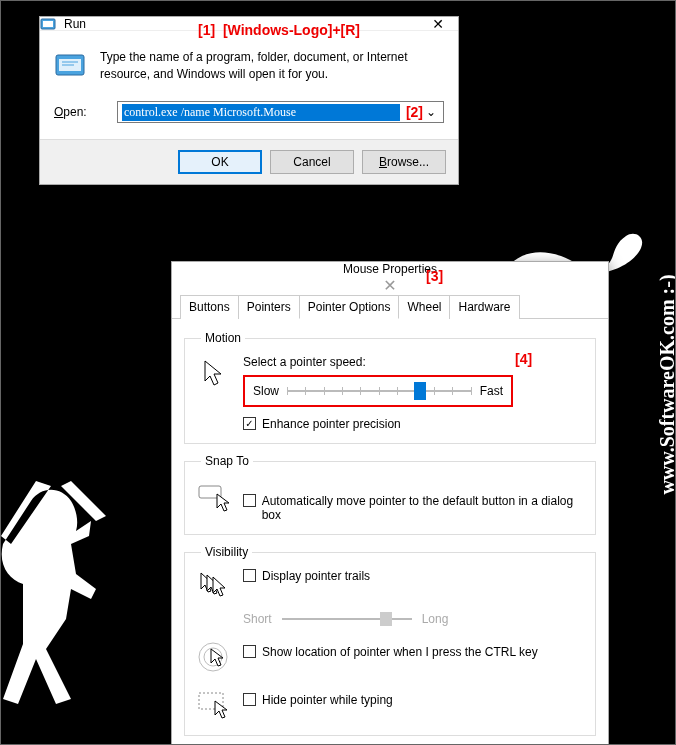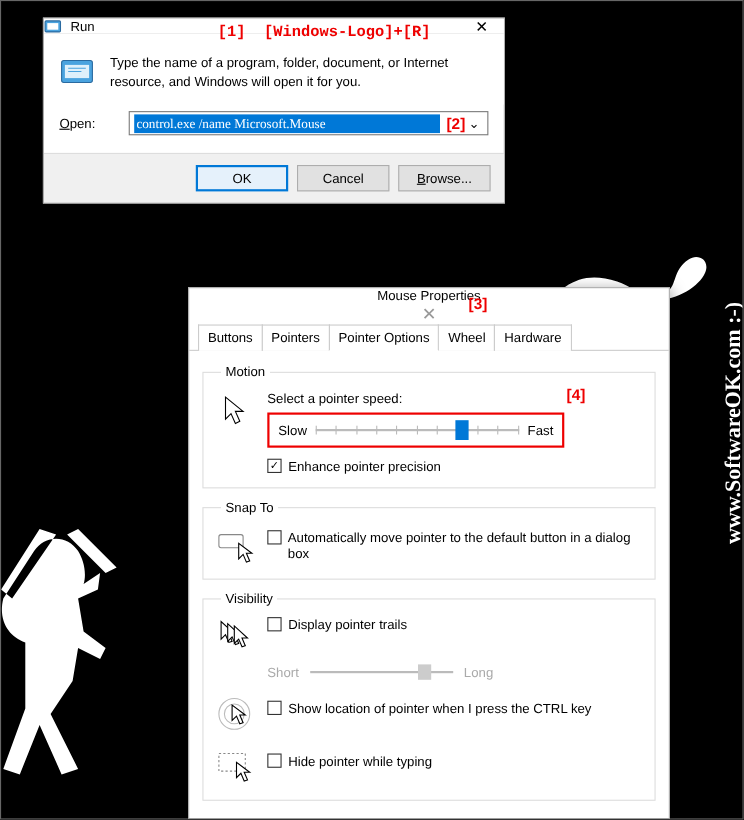--- a/index.html
+++ b/index.html
@@ -51,21 +51,21 @@
     .titlebar-close {
       width: 40px; height: 28px;
       display: flex; align-items: center; justify-content: center;
       font-size: 14px;
     }
     .annotation {
       color: #e00;
       font-weight: bold;
       font-size: 14px;
     }
-    .ann1 { position: absolute; left: 158px; top: 5px; font-family: Liberation Mono, monospace; }
+    .ann1 { position: absolute; left: 158px; top: 5px; }
     .run-body {
       padding: 18px 14px 12px 14px;
       background: #fff;
       display: flex;
       gap: 12px;
     }
     .run-icon {
       width: 34px; height: 34px;
       flex-shrink: 0;
     }
@@ -387,21 +387,21 @@
     <fieldset class="group">
       <legend>Snap To</legend>
       <div class="group-row">
         <div class="group-icon">
           <svg viewBox="0 0 36 36" width="36" height="36">
               <rect x="4" y="8" width="22" height="12" rx="2" fill="#fff" stroke="#888"></rect>
               <path d="M22 16l0 14l4-4l3 7l3-1l-3-7l5 0z" fill="#fff" stroke="#000"></path>
             </svg>
         </div>
         <div class="group-body">
-          <div class="checkbox-row" style="margin-top:4px">
+          <div class="checkbox-row" style="margin-top:16px">
             <span class="chk"></span>
             <span>Automatically move pointer to the default button in a dialog box</span>
           </div>
         </div>
       </div>
     </fieldset>
 
     <fieldset class="group">
       <legend>Visibility</legend>
 

